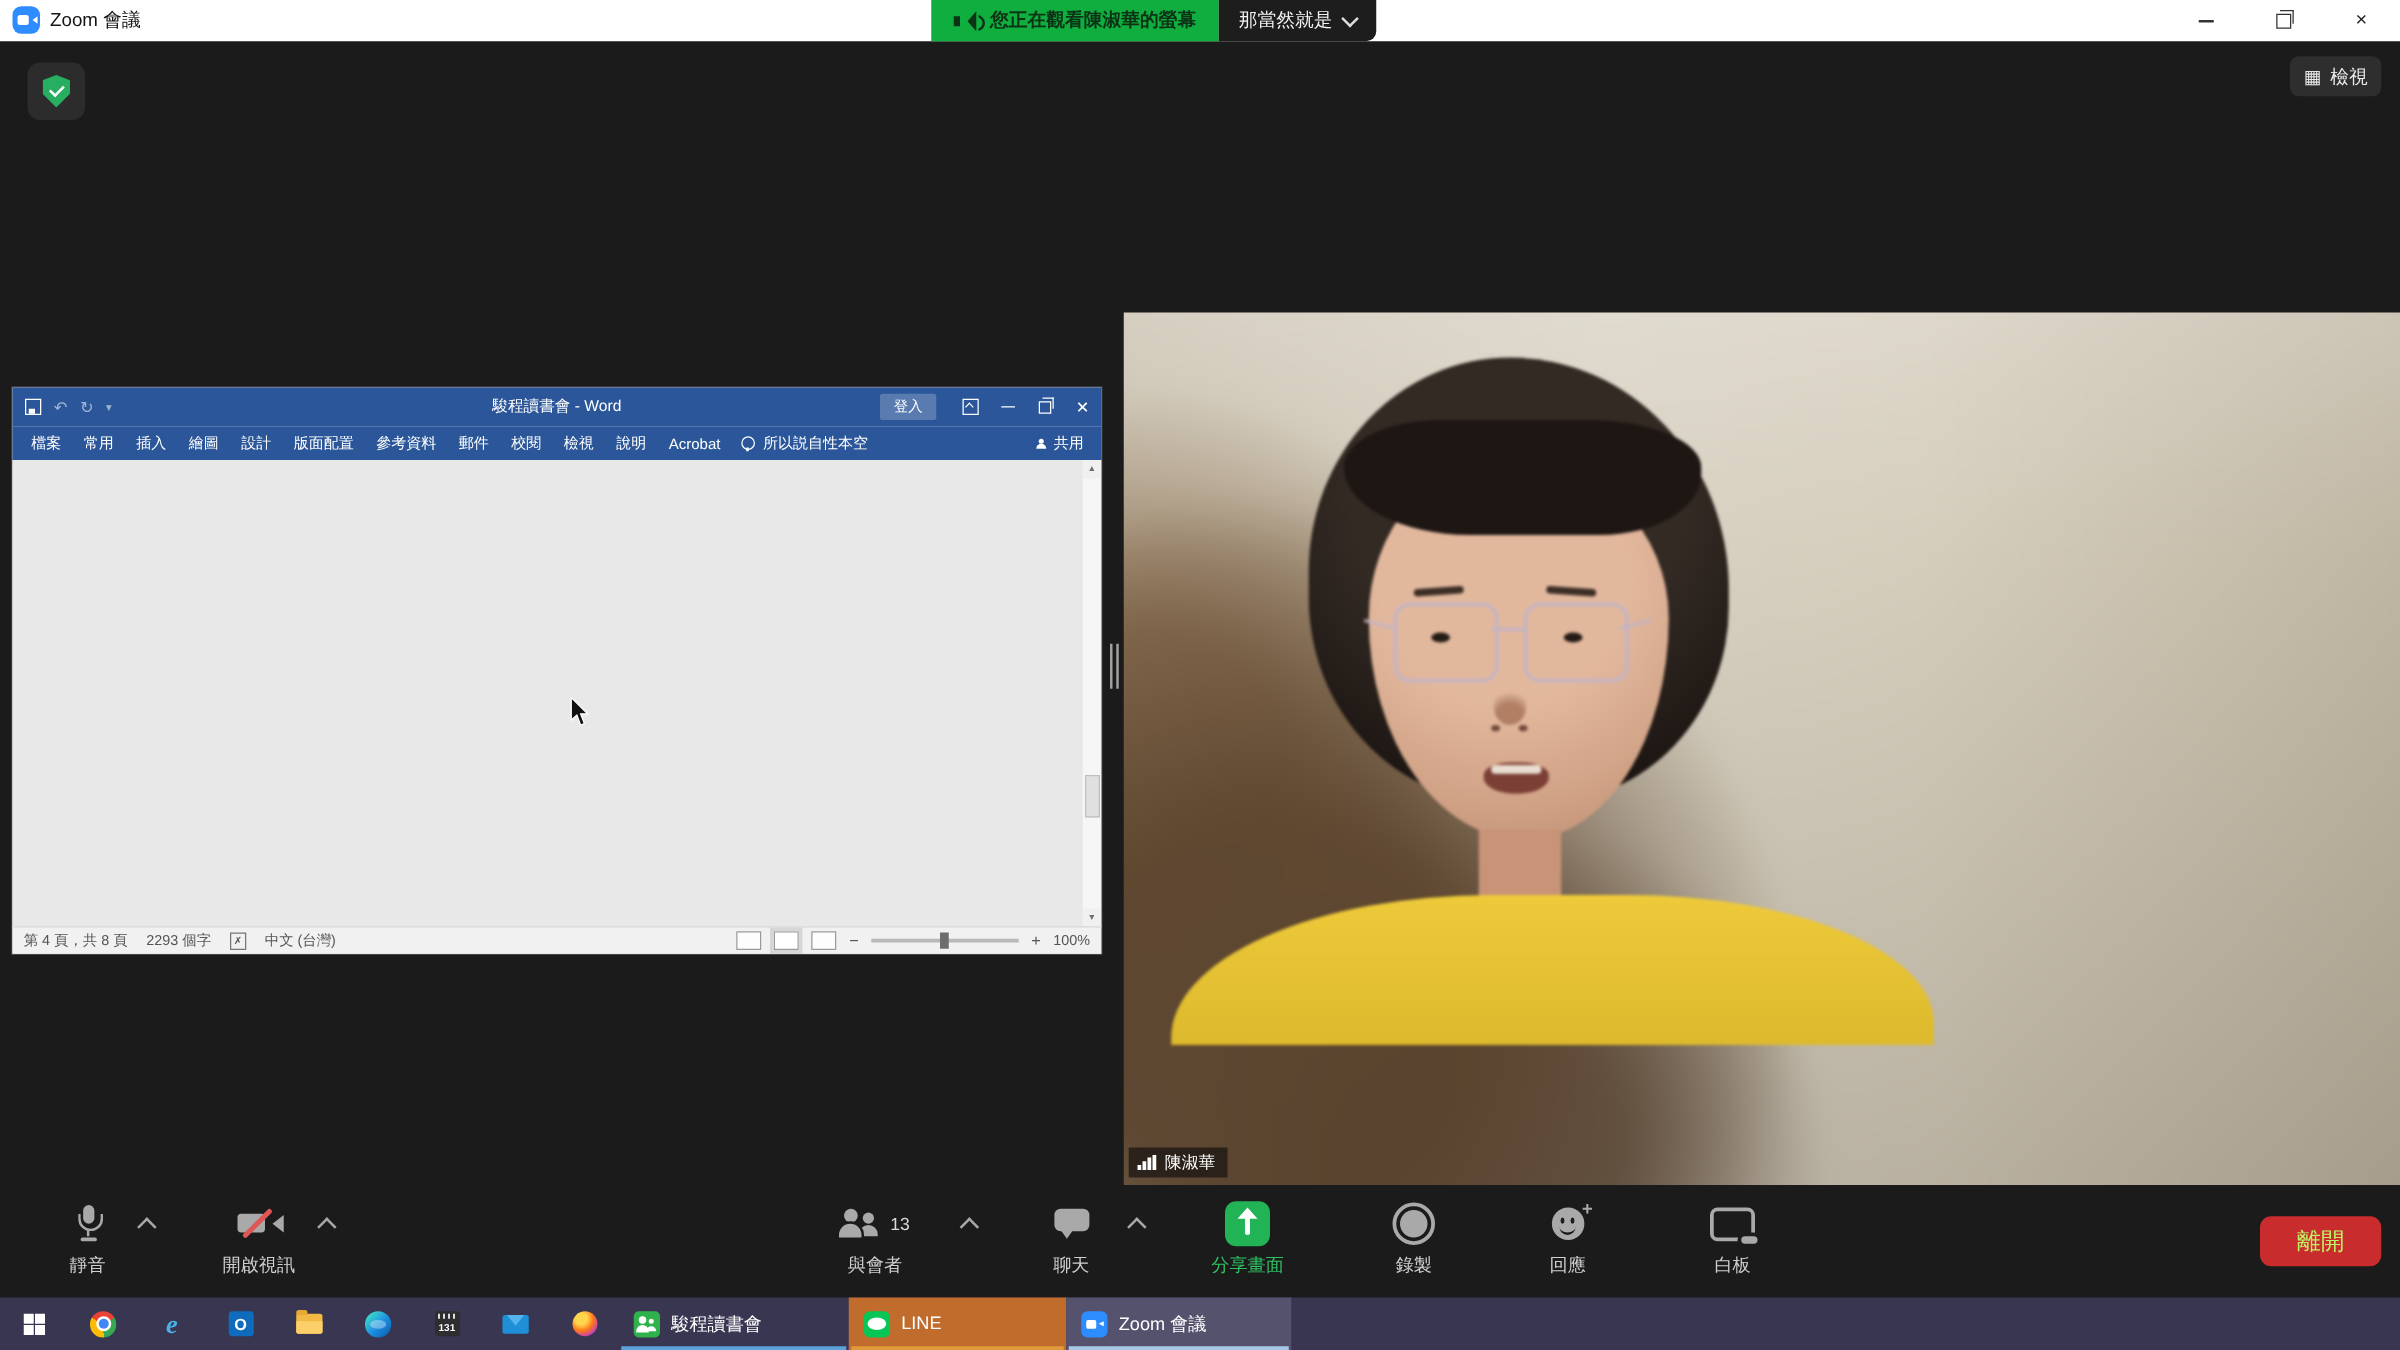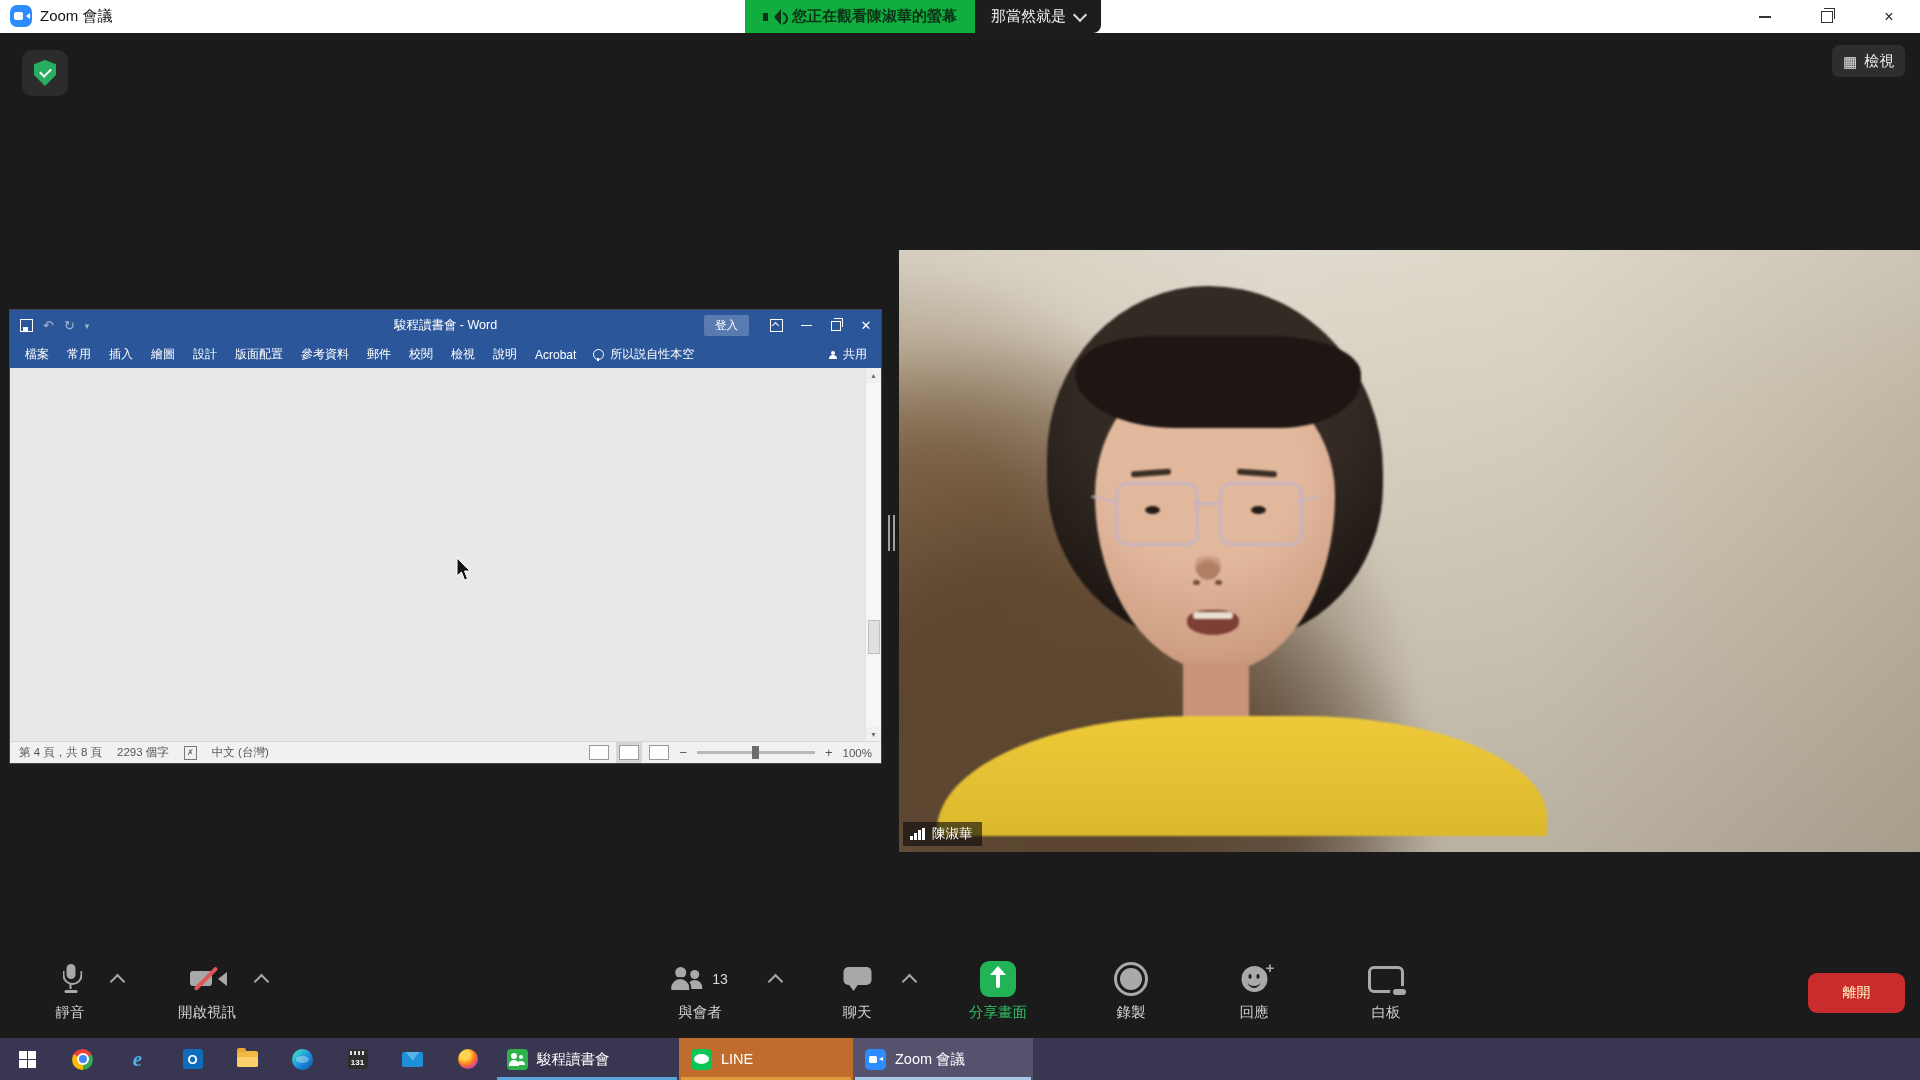--- a/index.html
+++ b/index.html
@@ -94,21 +94,21 @@
   .vm-active{outline:3px solid #d6d6d6;background:#fff}
   .ztrack{width:118px;height:3px;background:#b9b9b9;position:relative}
   .zthumb{position:absolute;left:55px;top:-5px;width:7px;height:13px;background:#6d6d6d}
   .zpm{font-size:13px;color:#555}
 
   
   .split{position:absolute;left:888px;top:515px;display:flex;gap:3px}
   .split i{display:block;width:2px;height:36px;background:#9f9f9f}
 
   
-  .video{position:absolute;left:899px;top:250px;width:1021px;height:602px;background:#20201e;overflow:hidden}
+  .video{position:absolute;left:899px;top:250px;width:1021px;height:698px;background:#20201e;overflow:hidden}
   .vbg{position:absolute;inset:-30px;filter:blur(11px);
        background:
         radial-gradient(circle at 14% 78%, rgba(95,70,46,.95) 0 14%, rgba(95,70,46,0) 38%),
         radial-gradient(circle at 4% 52%, rgba(128,98,66,.8) 0 10%, rgba(128,98,66,0) 28%),
         radial-gradient(circle at 30% 92%, rgba(70,50,35,.7) 0 10%, rgba(70,50,35,0) 26%),
         linear-gradient(90deg, #c9c0ae 0%, #d8d1c2 38%, #d5cdbc 62%, #bdb3a0 100%)}
   .vbg::after{content:"";position:absolute;inset:0;background:linear-gradient(180deg,rgba(255,255,255,.25),rgba(0,0,0,0) 30%,rgba(60,50,40,.18) 95%)}
   .person{position:absolute;inset:0;filter:blur(1.2px)}
   .hair{position:absolute;left:148px;top:36px;width:336px;height:356px;border-radius:48% 52% 44% 46%;
         background:radial-gradient(circle at 50% 30%, #332a24 0 45%, #17110e 90%)}
@@ -179,22 +179,22 @@
   .i-rec{width:28px;height:28px;border:3px solid #a9a9a9;border-radius:50%;position:relative}
   .i-rec::after{content:"";position:absolute;inset:3px;background:#a9a9a9;border-radius:50%}
   .i-react{width:26px;height:26px;background:#a9a9a9;border-radius:50%;position:relative}
   .rx-e{position:absolute;top:8px;width:3.5px;height:5px;background:#1b1b1b;border-radius:50%}
   .rx-e.l{left:7px}.rx-e.r{left:15px}
   .rx-s{position:absolute;left:6px;bottom:4px;width:13px;height:7px;border-bottom:2.6px solid #1b1b1b;border-radius:0 0 8px 8px}
   .rx-p{position:absolute;right:-7px;top:-7px;color:#a9a9a9;font-size:15px;font-weight:bold}
   .i-wb{width:30px;height:21px;border:3px solid #a9a9a9;border-radius:6px;position:relative}
   .i-wb::after{content:"";position:absolute;right:-5px;bottom:-5px;width:13px;height:6px;background:#a9a9a9;border-radius:3px;box-shadow:0 0 0 3px #1b1b1b}
   .share-label{color:#2fc162}
-  .leave{position:absolute;left:1808px;top:973px;width:97px;height:40px;background:#c92c2c;color:#fef9c3;
-         border-radius:9px;font-size:14px;display:flex;align-items:center;justify-content:center}
+  .leave{position:absolute;left:1808px;top:973px;width:97px;height:40px;background:#c92c2c;color:#bef264;
+         border-radius:9px;font-size:19px;display:flex;align-items:center;justify-content:center}
 
   
   .taskbar{position:absolute;left:0;top:1038px;width:1920px;height:42px;background:#393651;display:flex;align-items:stretch}
   .tb-cell{width:55px;display:flex;align-items:center;justify-content:center}
   .winlogo{width:17px;height:17px;display:grid;grid-template-columns:8px 8px;grid-template-rows:8px 8px;gap:1px}
   .winlogo i{background:#fff;display:block}
   .chrome{width:21px;height:21px;border-radius:50%;position:relative;
           background:conic-gradient(from -60deg,#ea4335 0 33%,#34a853 0 66%,#fbbc05 0 100%)}
   .chrome::before{content:"";position:absolute;inset:4.5px;background:#fff;border-radius:50%}
   .chrome::after{content:"";position:absolute;inset:6.5px;background:#4285f4;border-radius:50%}

